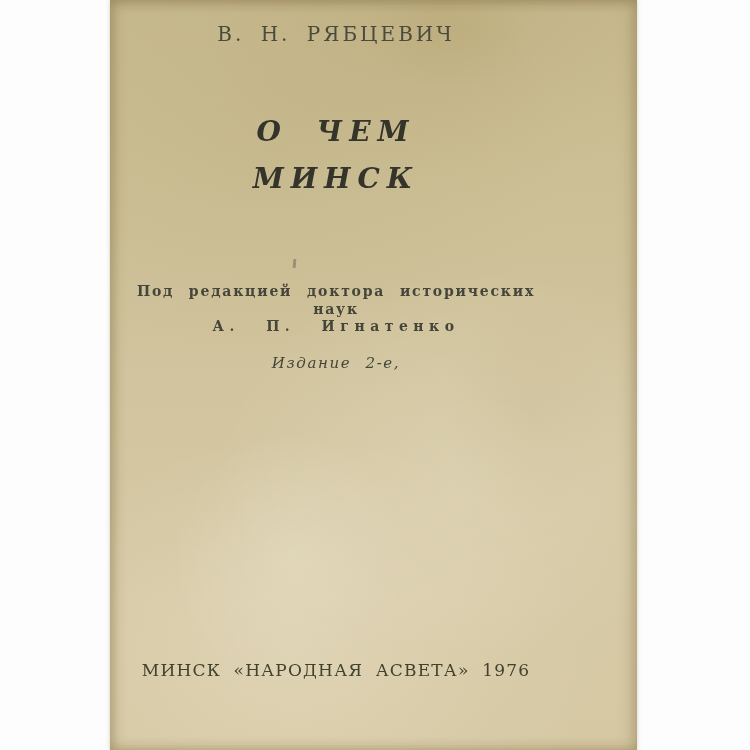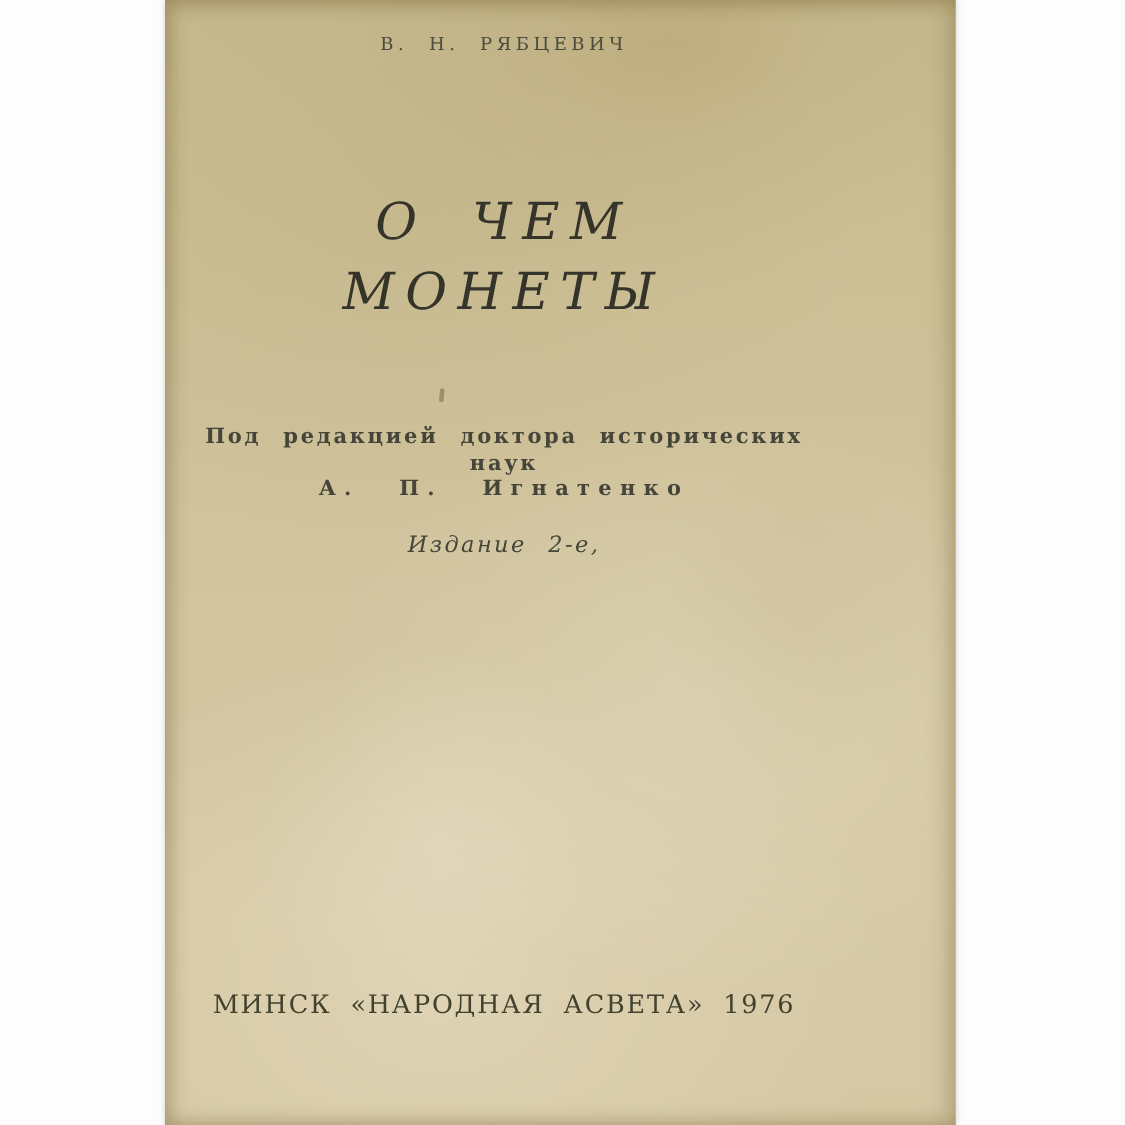--- a/index.html
+++ b/index.html
@@ -63,29 +63,29 @@
   
   .text-col {
     position: absolute;
     left: 26px;
     width: 400px;
     text-align: center;
     color: #3e3e33;
   }
   .author {
     top: 22px;
-    font-size: 12px;
+    font-size: 20px;
     letter-spacing: 3px;
     word-spacing: 7px;
     color: #4a4a3e;
   }
   .title {
-    top: 125px;
-    font-size: 34px;
-    font-weight: normal;
+    top: 108px;
+    font-size: 28px;
+    font-weight: bold;
     font-style: italic;
     line-height: 47px;
     letter-spacing: 7px;
     word-spacing: 12px;
     color: #34342b;
   }
   .editor {
     top: 283px;
     font-size: 14px;
     line-height: 17.5px;
@@ -121,21 +121,21 @@
 <div class="photo">
   <div class="page">
     <div class="stain-a"></div>
     <div class="stain-b"></div>
     <div class="stain-c"></div>
 
     <div class="text-col author">В. Н. РЯБЦЕВИЧ</div>
 
     <div class="text-col title">
       <div>О ЧЕМ</div>
-      <div>МОНЕТЫ</div>
+      <div>МИНСК</div>
     </div>
 
     <div class="paper-mark"></div>
 
     <div class="text-col editor">
       <div>Под редакцией доктора исторических наук</div>
       <div class="editor-name">А. П. Игнатенко</div>
     </div>
 
     <div class="text-col edition">

